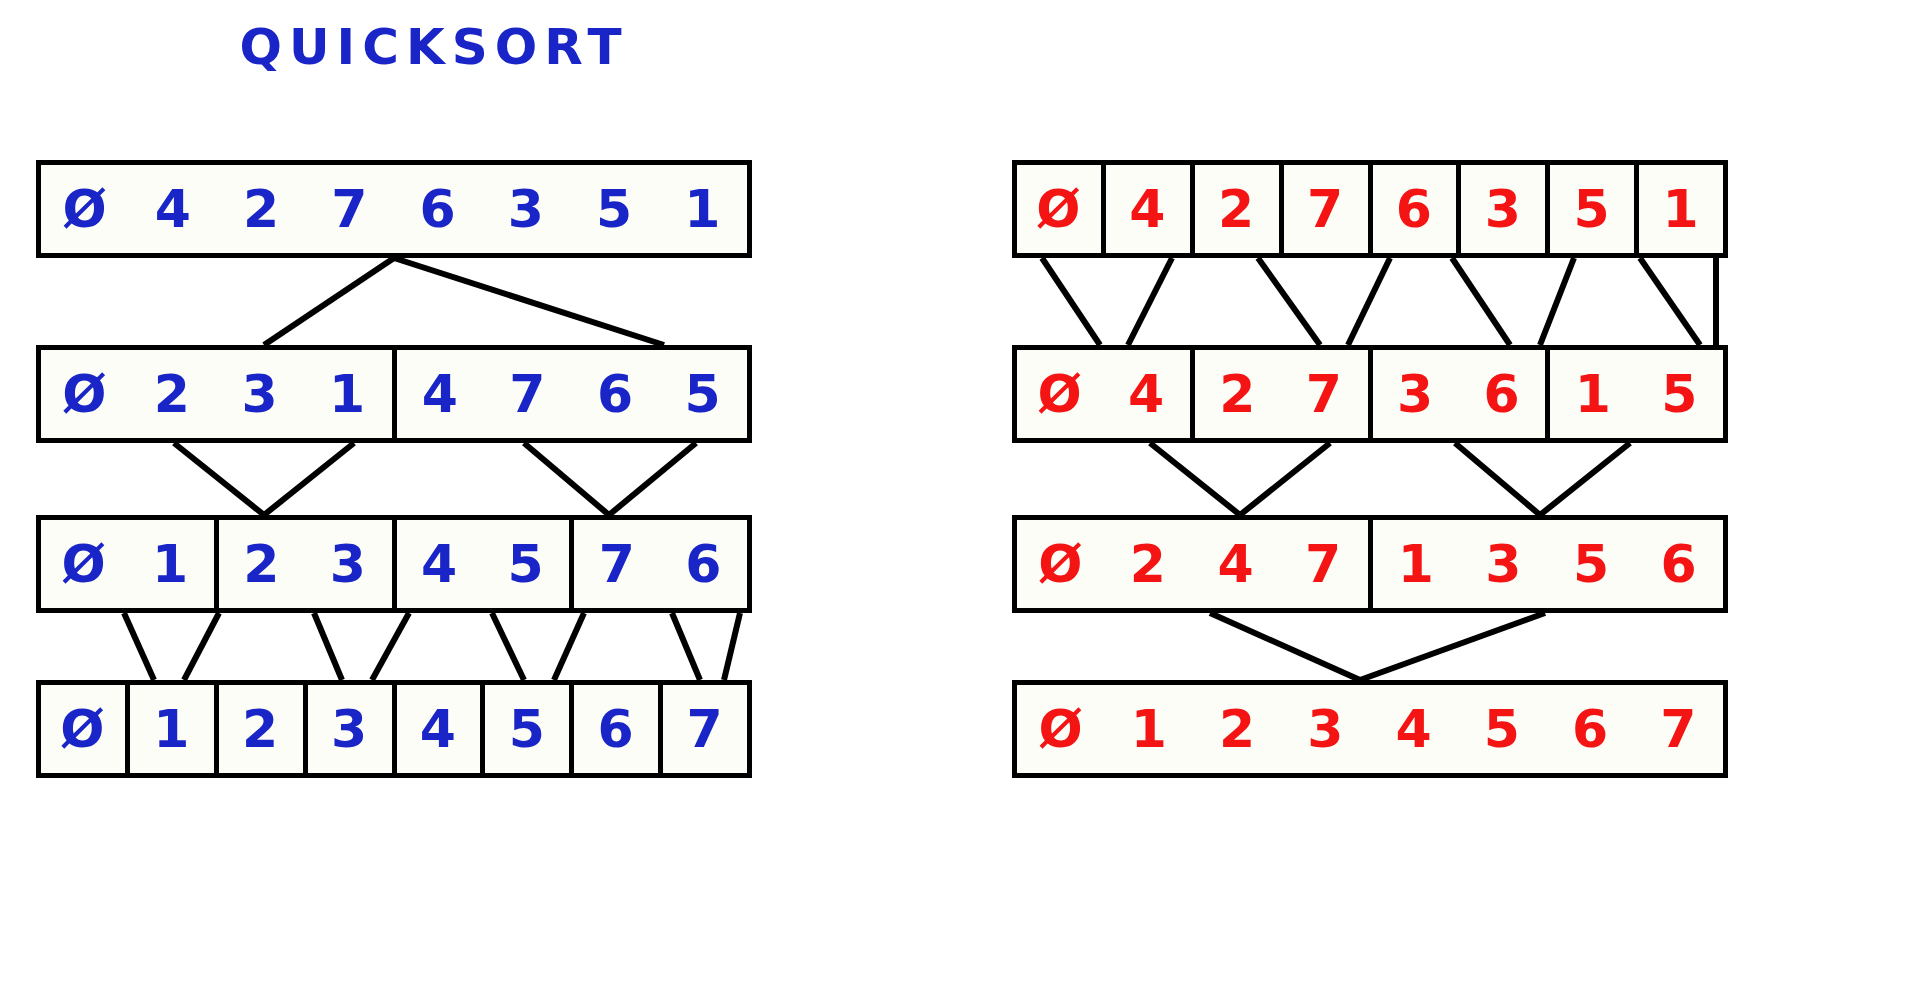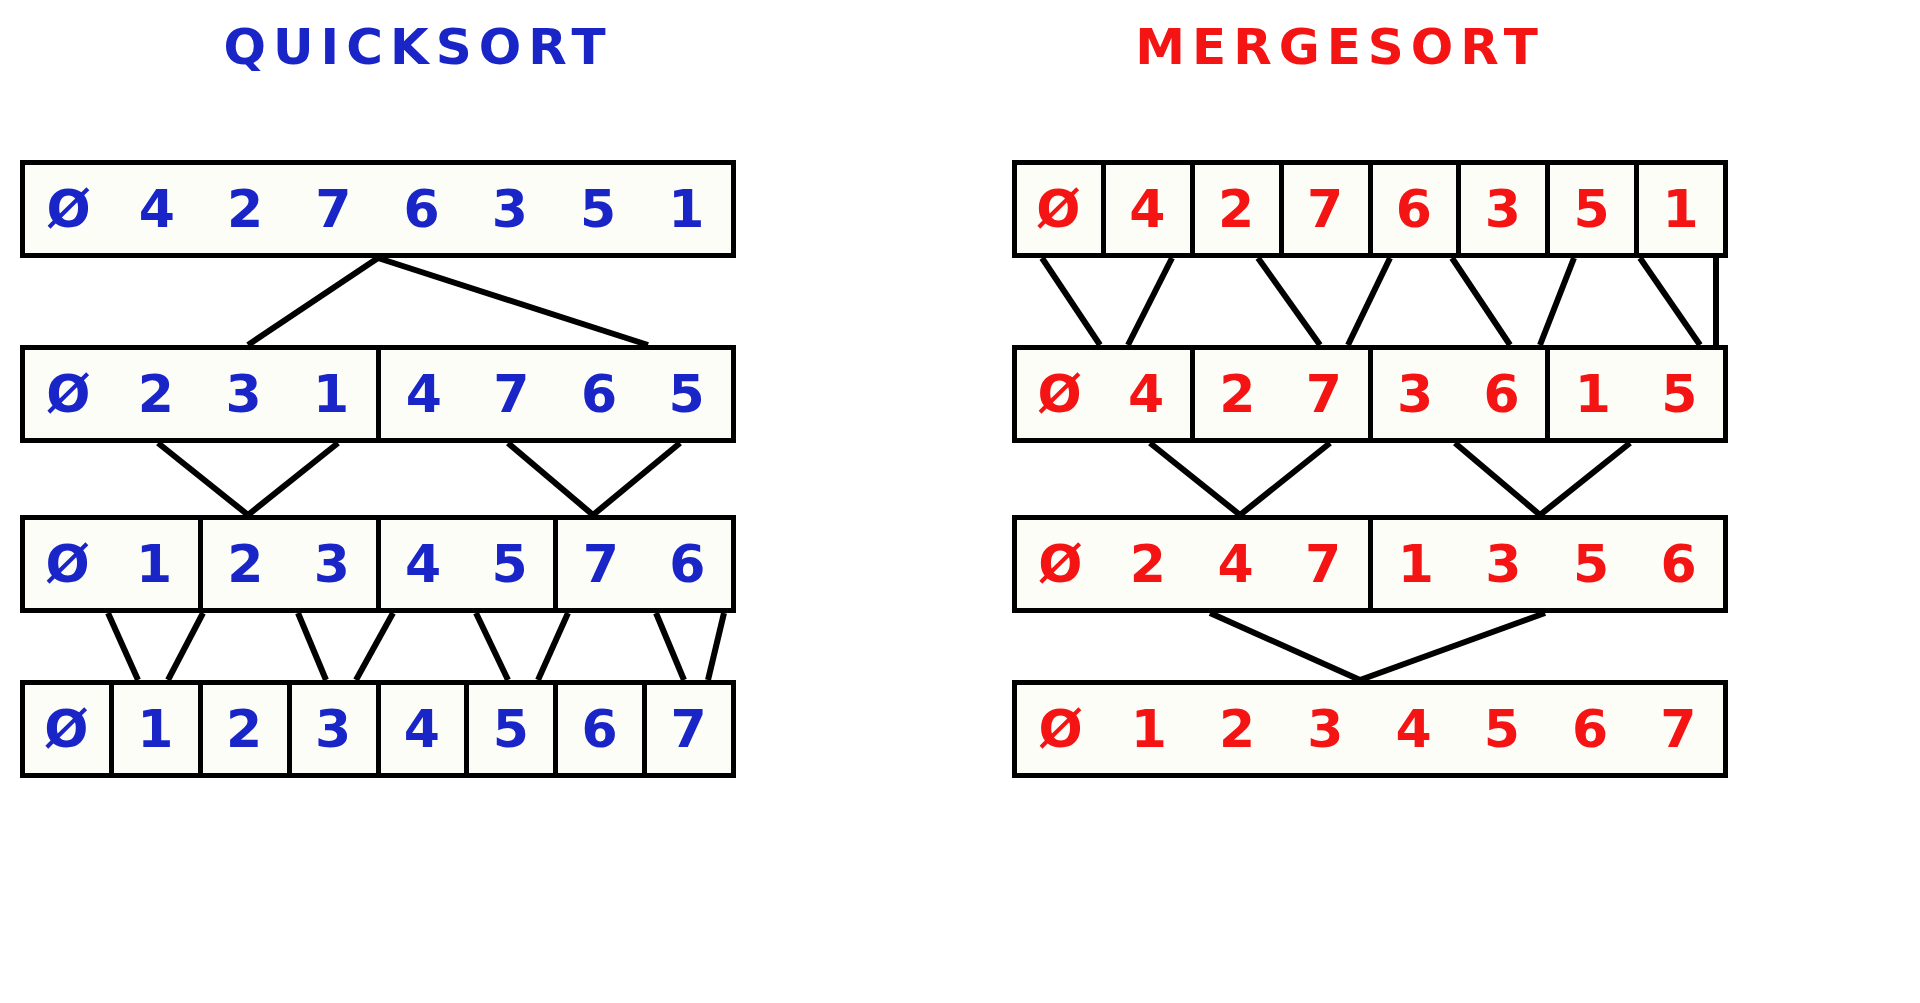--- a/index.html
+++ b/index.html
@@ -5,21 +5,21 @@
   html,body{margin:0;padding:0;}
   body{
     width:1920px;height:1003px;
     background:#ffffff;
     font-family:"DejaVu Sans", sans-serif;
     overflow:hidden;
     position:relative;
   }
   .stage{position:absolute;left:0;top:0;width:1920px;height:1003px;}
   .panel{position:absolute;top:0;width:900px;height:1003px;}
-  #panel-quicksort{left:8px;}
+  #panel-quicksort{left:24px;}
   #panel-mergesort{left:1000px;}
 
   .title{
     position:absolute;
     top:22px;
     width:100%;
     text-align:center;
     font-family:"DejaVu Sans", sans-serif;
     font-size:50px;
     font-weight:700;
@@ -166,21 +166,20 @@
         <div class="cell" style="flex:1">6</div>
       </div>
       <div class="grp sep" style="flex:1">
         <div class="cell" style="flex:1">7</div>
       </div>
     </div>
   </div>
 
   <div class="panel red" id="panel-mergesort">
 
-    <div class="title">MERGESORT</div>
 
     <svg class="links" viewBox="0 0 900 1003">
 
       <line x1="42" y1="258" x2="100" y2="345"></line>
       <line x1="172" y1="258" x2="128" y2="345"></line>
       <line x1="258" y1="258" x2="320" y2="345"></line>
       <line x1="390" y1="258" x2="348" y2="345"></line>
       <line x1="452" y1="258" x2="510" y2="345"></line>
       <line x1="574" y1="258" x2="540" y2="345"></line>
       <line x1="640" y1="258" x2="700" y2="345"></line>

